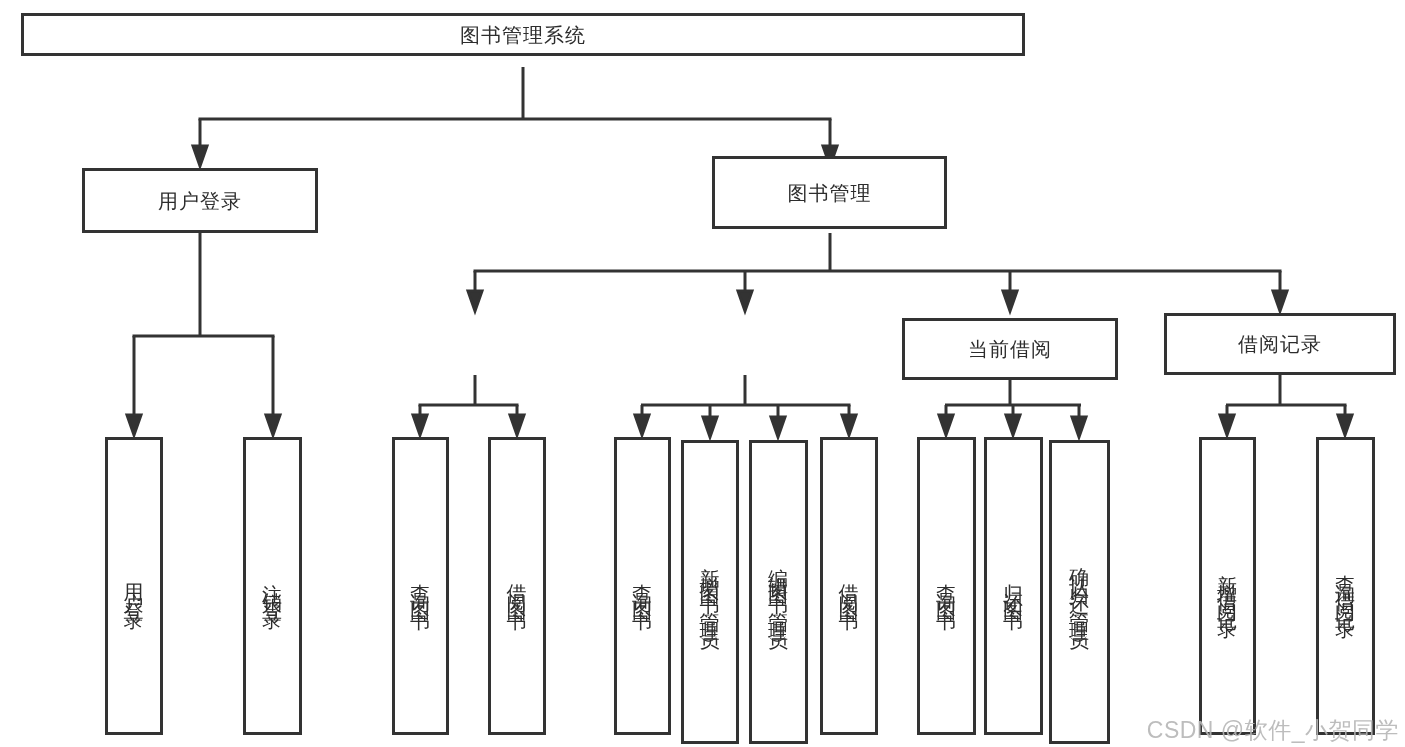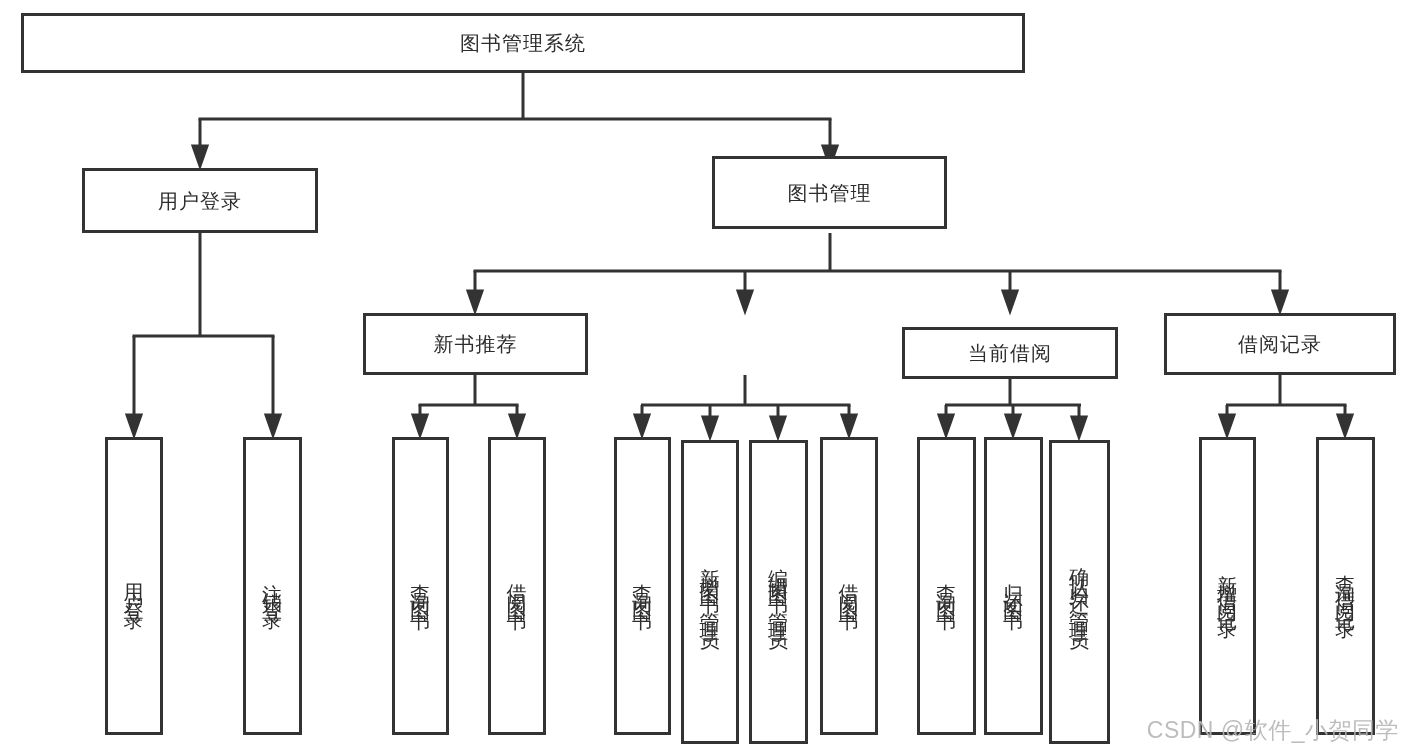--- a/index.html
+++ b/index.html
@@ -13,28 +13,28 @@
     position:absolute;background:#ffffff;border:3px solid #333333;
     display:flex;align-items:center;justify-content:center;
     color:#2d2d2d;font-size:20px;line-height:1.2;text-align:center;
   }
   .box.h{letter-spacing:1px;white-space:nowrap}
   .box.v{
     writing-mode:vertical-rl;text-orientation:mixed;
     letter-spacing:9px;font-size:20px;
   }
   
-  #n-root{left:21px;top:13px;width:1004px;height:60px}
+  #n-root{left:21px;top:13px;width:1004px;height:43px}
   
   #n-l2-0{left:82px;top:168px;width:236px;height:65px}
   #n-l2-1{left:712px;top:156px;width:235px;height:73px}
   
   #n-l3-0{left:363px;top:313px;width:225px;height:62px}
   #n-l3-1{left:637px;top:313px;width:216px;height:62px}
-  #n-l3-2{left:902px;top:327px;width:216px;height:52px}
+  #n-l3-2{left:902px;top:318px;width:216px;height:62px}
   #n-l3-3{left:1164px;top:313px;width:232px;height:62px}
   
   .leaf{top:437px;height:298px}
   .leaf.tall{top:440px;height:304px}
   #n-g1-0{left:105px;width:58px}
   #n-g1-1{left:243px;width:59px}
   #n-g2-0{left:392px;width:57px}
   #n-g2-1{left:488px;width:58px}
   #n-g3-0{left:614px;width:57px}
   #n-g3-1{left:681px;width:58px}
@@ -116,21 +116,20 @@
     <polygon points="1220,415 1234,415 1227,435"></polygon>
     <line x1="1345" y1="405" x2="1345" y2="417"></line>
     <polygon points="1338,415 1352,415 1345,435"></polygon>
   </svg>
 
   <div class="box h" id="n-root">图书管理系统</div>
 
   <div class="box h" id="n-l2-0">用户登录</div>
   <div class="box h" id="n-l2-1">图书管理</div>
 
-  <div class="box h" id="n-l3-0">新书推荐</div>
   <div class="box h" id="n-l3-2">当前借阅</div>
   <div class="box h" id="n-l3-3">借阅记录</div>
 
   <div class="box v leaf" id="n-g1-0">用户登录</div>
   <div class="box v leaf" id="n-g1-1">注销登录</div>
 
   <div class="box v leaf" id="n-g2-0">查询图书</div>
   <div class="box v leaf" id="n-g2-1">借阅图书</div>
 
   <div class="box v leaf" id="n-g3-0">查询图书</div>

